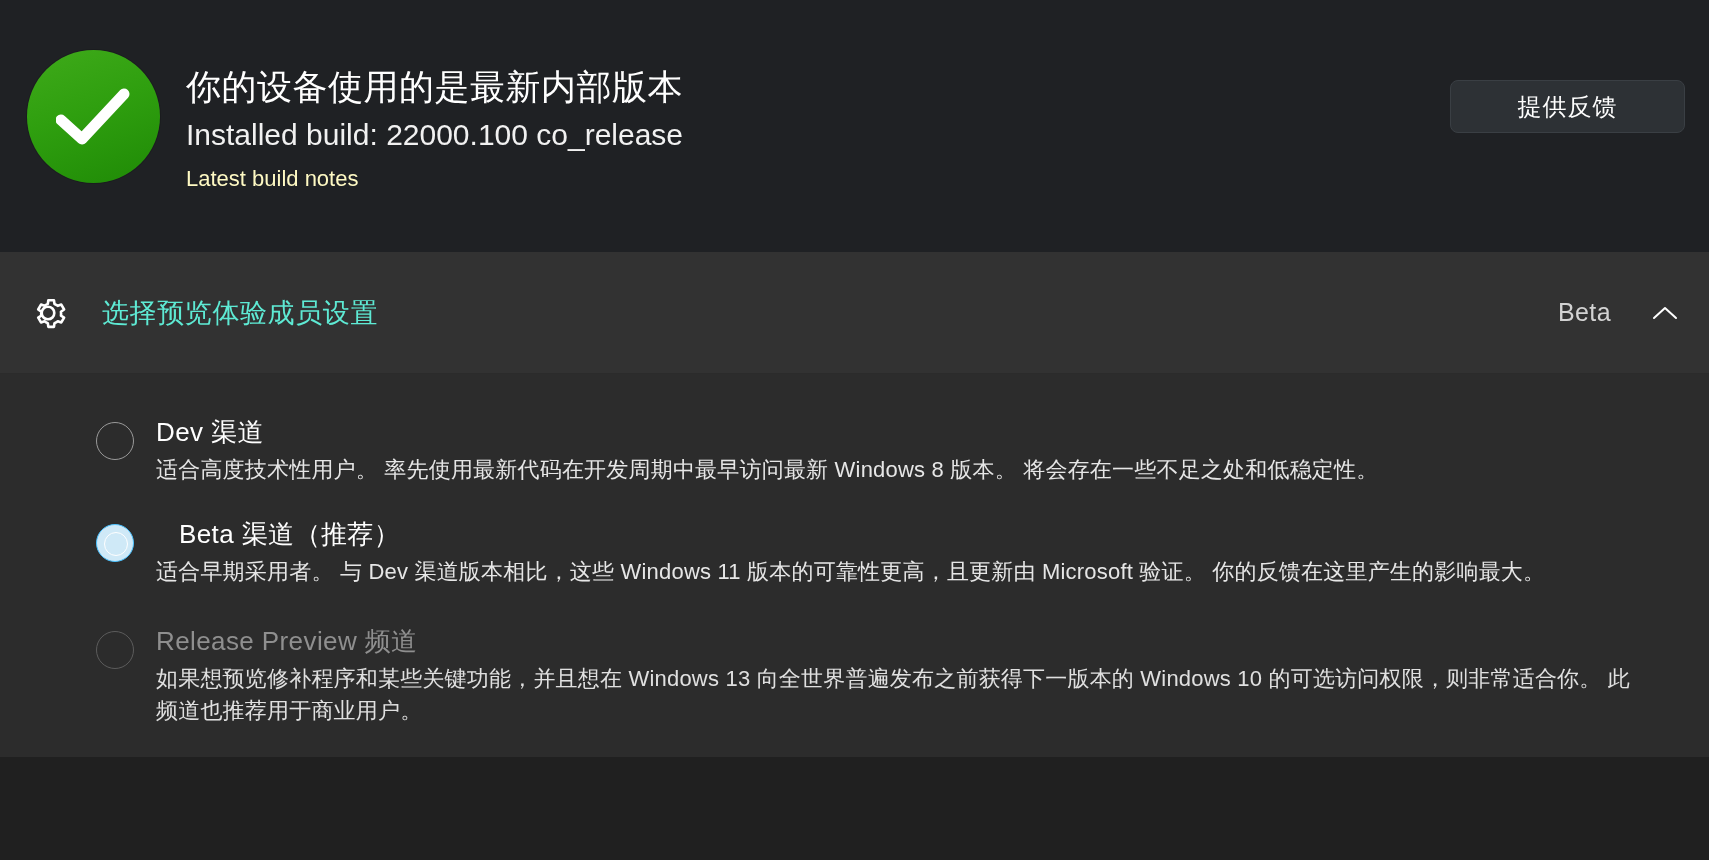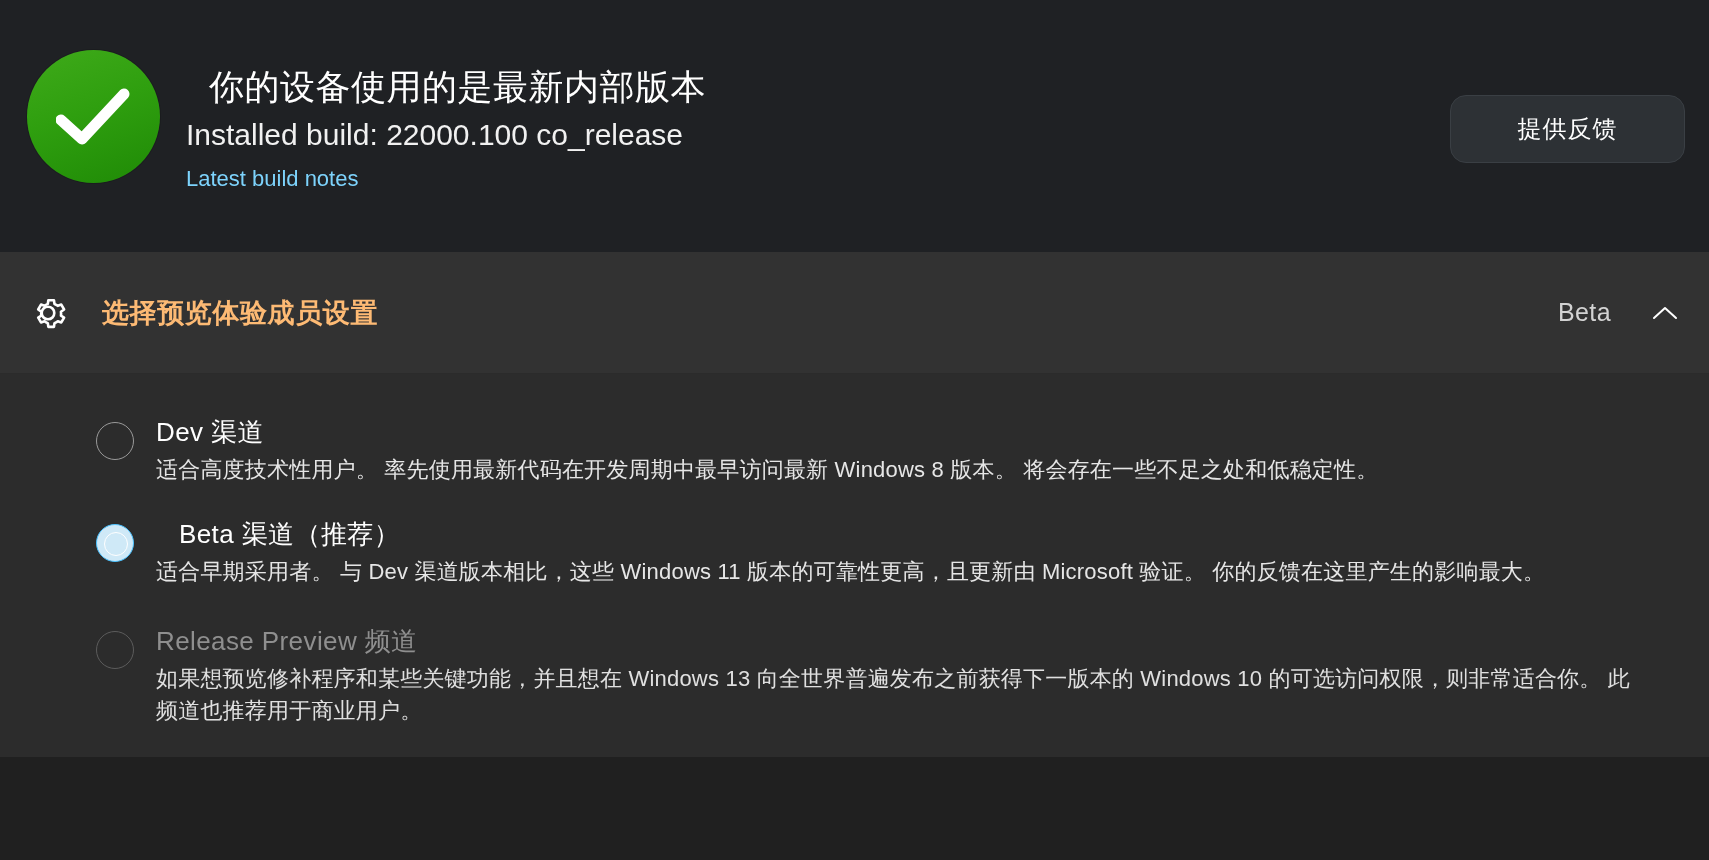--- a/index.html
+++ b/index.html
@@ -55,49 +55,48 @@
     flex: 1;
   }
 
   .status-title {
     font-size: 35px;
     font-weight: 400;
     line-height: 46px;
     letter-spacing: 0.5px;
     color: #ffffff;
     margin-bottom: 8px;
-    margin-left: 23px;
   }
 
   .status-build {
     font-size: 30px;
     font-weight: 400;
     line-height: 34px;
     color: #f1f1f1;
     margin-bottom: 12px;
   }
 
   .status-link {
     font-size: 22px;
     line-height: 30px;
-    color: #7dd3fc;
+    color: #fef9c3;
     text-decoration: none;
     display: inline-block;
     cursor: pointer;
   }
 
   .feedback-btn {
     position: absolute;
     right: 24px;
-    top: 95px;
+    top: 80px;
     width: 235px;
-    height: 68px;
+    height: 53px;
     background: #2d3135;
     border: 1px solid #3a3f44;
-    border-radius: 16px;
+    border-radius: 8px;
     color: #ffffff;
     font-size: 24px;
     font-family: inherit;
     cursor: pointer;
     display: flex;
     align-items: center;
     justify-content: center;
     letter-spacing: 1px;
   }
 
@@ -116,23 +115,23 @@
     height: 44px;
     flex: 0 0 44px;
     display: flex;
     align-items: center;
     justify-content: center;
     margin-right: 32px;
   }
 
   .expander-title {
     font-size: 27px;
-    font-weight: 700;
+    font-weight: 400;
     letter-spacing: 0.6px;
-    color: #fdba74;
+    color: #5eead4;
     flex: 1;
   }
 
   .expander-value {
     font-size: 25px;
     color: #d2d2d2;
     margin-right: 34px;
     letter-spacing: 0.4px;
   }
 

